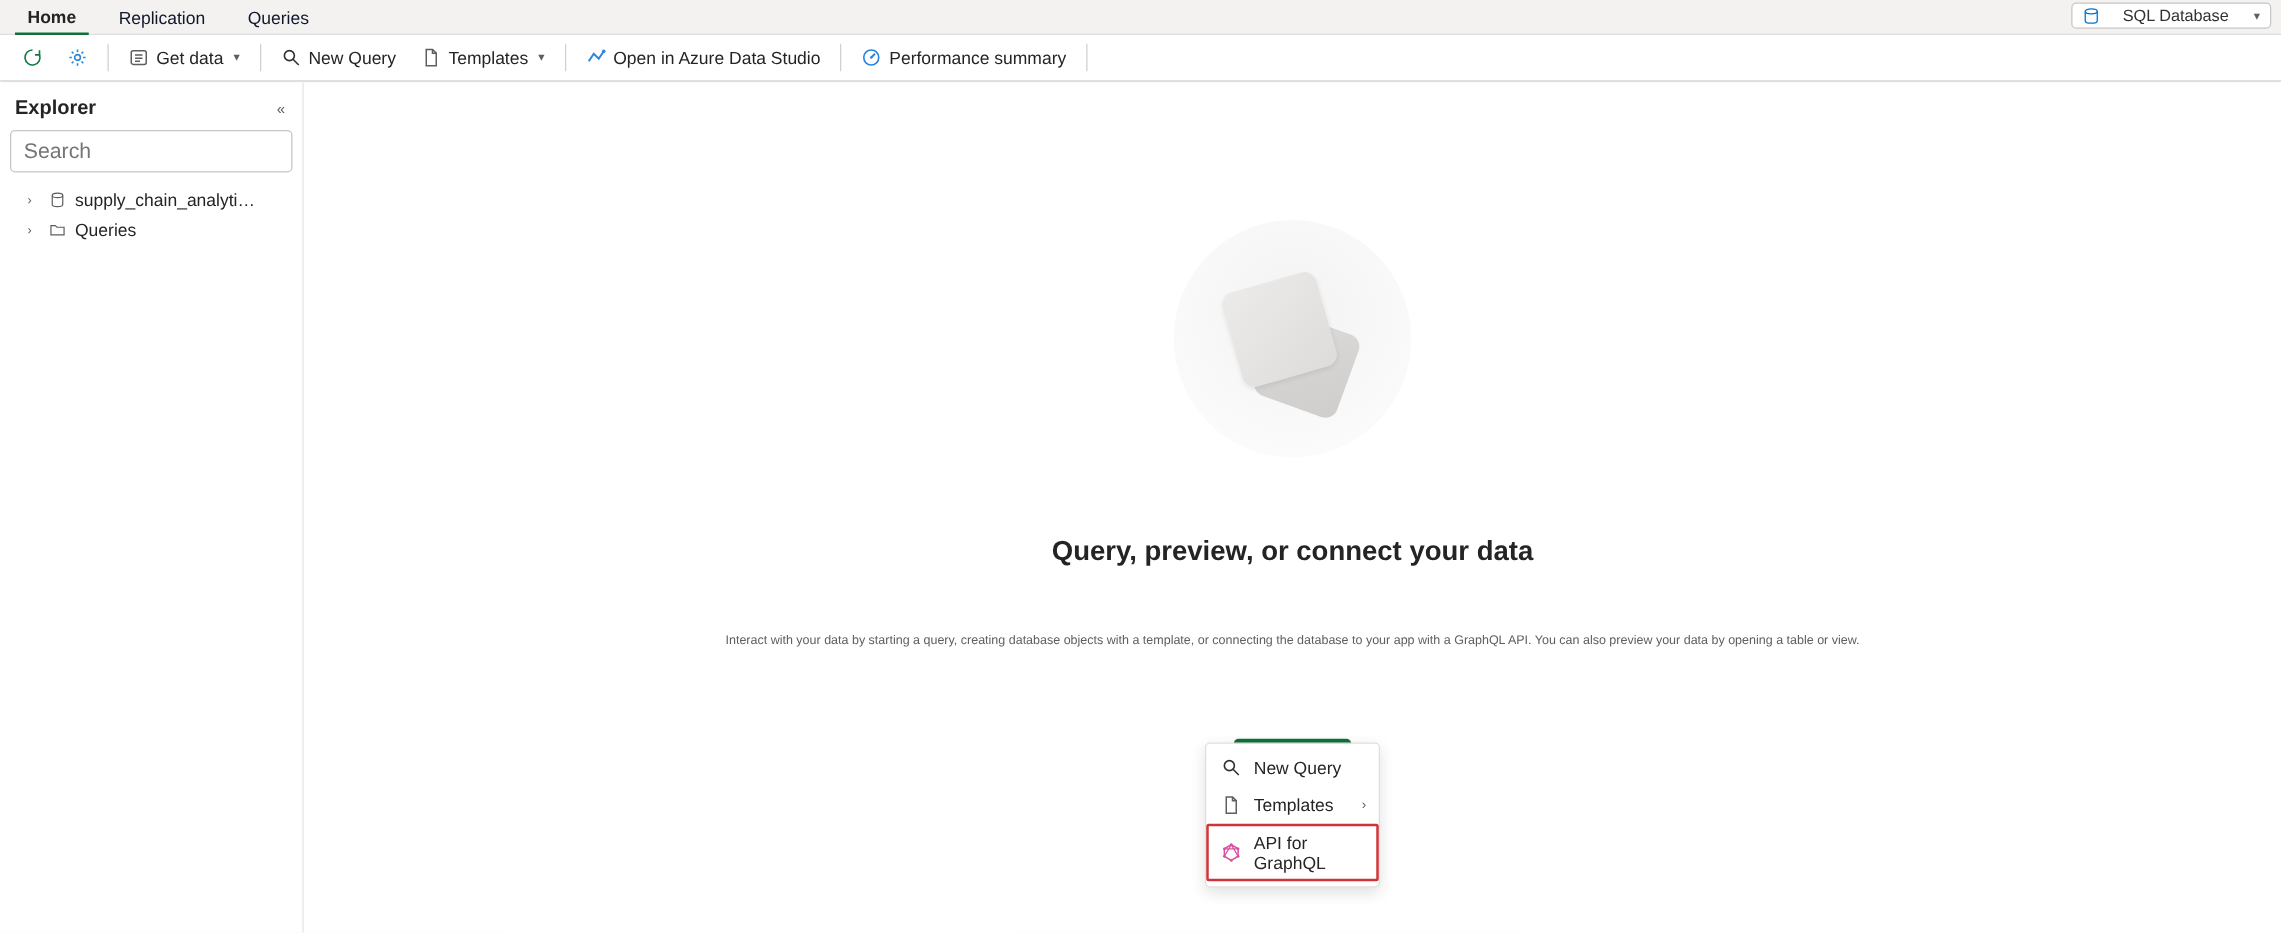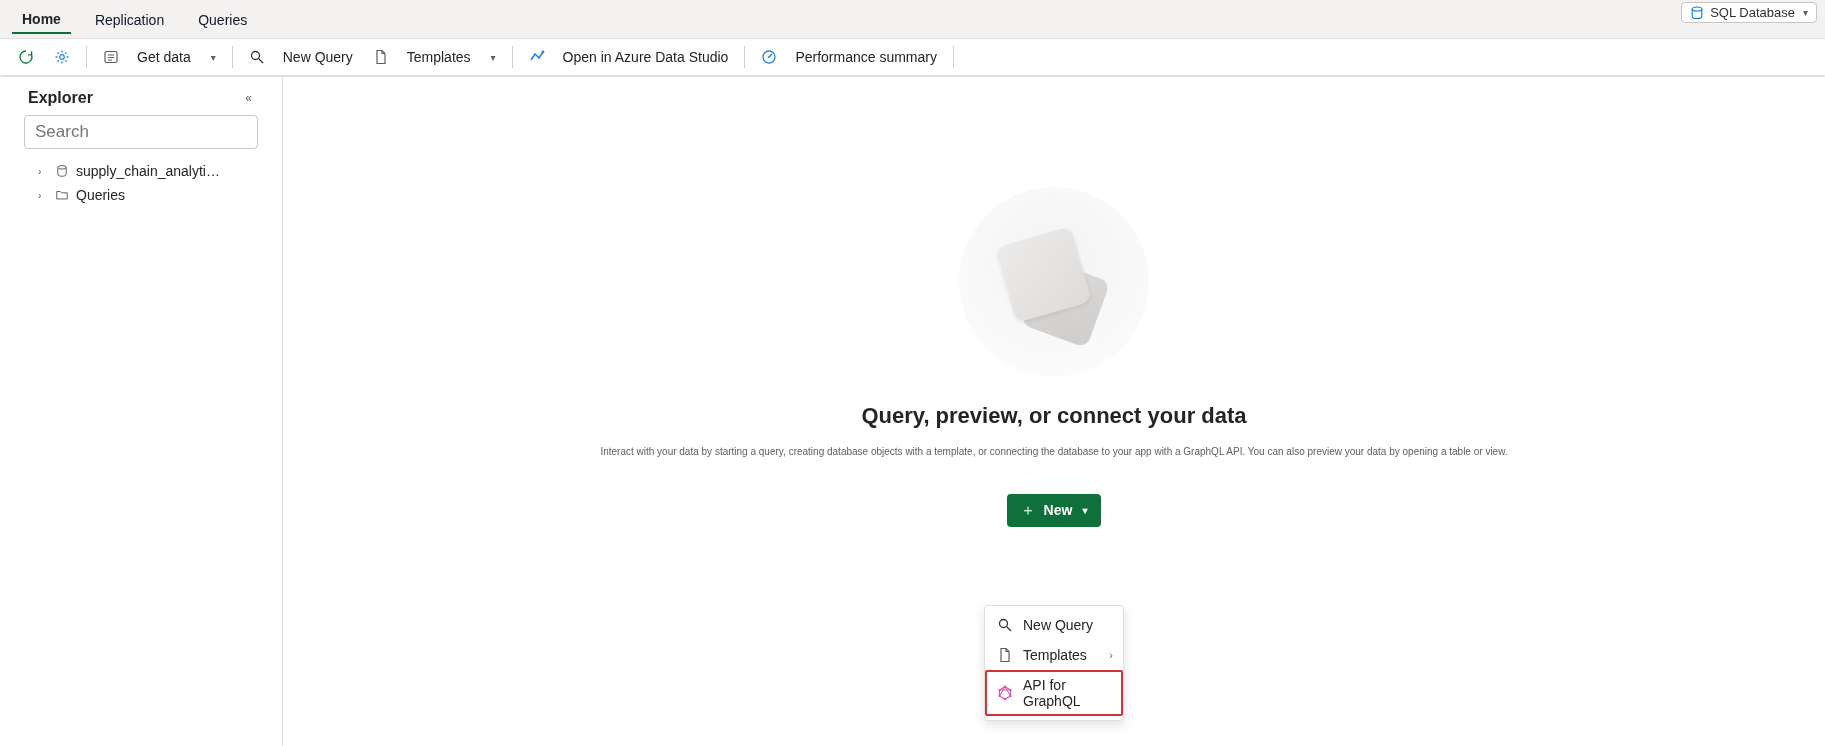--- a/index.html
+++ b/index.html
@@ -10,21 +10,21 @@
     background: #faf9f8;
     color: #323130;
     font-size: 14px;
     overflow: hidden;
   }
 
   
   .tabbar {
     display: flex;
     align-items: center;
-    height: 39px;
+    height: 28px;
     padding: 0 12px;
     background: #f3f2f1;
     border-bottom: 1px solid #e1dfdd;
     position: relative;
   }
   .tabbar .tab {
     padding: 4px 10px 3px 10px;
     margin-right: 14px;
     font-size: 14px;
     color: #0f172a;
@@ -35,21 +35,21 @@
     color: #242424;
     font-weight: 600;
     border-bottom: 2px solid #0f703b;
   }
   .topright-pill {
     position: absolute;
     right: 8px;
     top: 2px;
     display: flex;
     align-items: center;
-    gap: 6px;
+    gap: 18px;
     background: #fff;
     border: 1px solid #c8c6c4;
     border-radius: 4px;
     padding: 2px 8px;
     font-size: 13px;
     cursor: pointer;
   }
   .topright-pill .db-icon {
     width: 14px; height: 14px;
     display: inline-flex; align-items: center; justify-content: center;
@@ -63,21 +63,21 @@
     height: 38px;
     padding: 0 10px;
     background: #ffffff;
     border-bottom: 2px solid #e1dfdd;
     gap: 4px;
     border-radius: 2px;
   }
   .toolbar .btn {
     display: flex;
     align-items: center;
-    gap: 18px;
+    gap: 6px;
     padding: 4px 8px;
     border-radius: 4px;
     cursor: pointer;
     font-size: 14px;
     color: #242424;
     background: transparent;
     border: none;
   }
   .toolbar .sep {
     width: 1px;
@@ -94,24 +94,24 @@
     color: #605e5c;
     margin-left: 2px;
   }
 
   
   .body {
     display: flex;
     height: calc(746px - 28px - 38px);
   }
   .explorer {
-    width: 283px;
+    width: 243px;
     border-right: 1px solid #e1dfdd;
     background: #ffffff;
-    padding: 10px 24px;
+    padding: 10px 8px;
     position: relative;
   }
   .explorer-header {
     display: flex;
     align-items: center;
     justify-content: space-between;
     padding: 2px 4px 8px 4px;
   }
   .explorer-header .title {
     font-weight: 600;
@@ -151,20 +151,21 @@
   }
 
   .main {
     flex: 1;
     background: #ffffff;
     display: flex;
     flex-direction: column;
     align-items: center;
     padding-top: 110px;
     position: relative;
+    gap: 36px;
   }
   .hero {
     width: 190px; height: 190px;
     border-radius: 50%;
     background: radial-gradient(circle at 50% 40%, #f3f3f3 0%, #fafafa 70%, #ffffff 100%);
     display: flex;
     align-items: center;
     justify-content: center;
     position: relative;
   }

